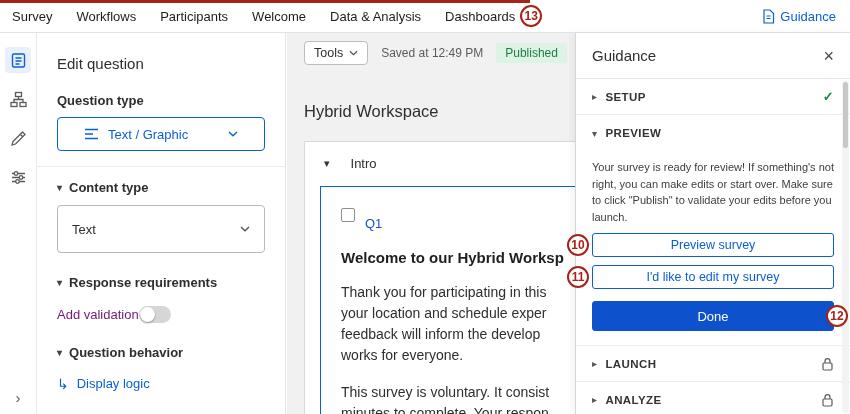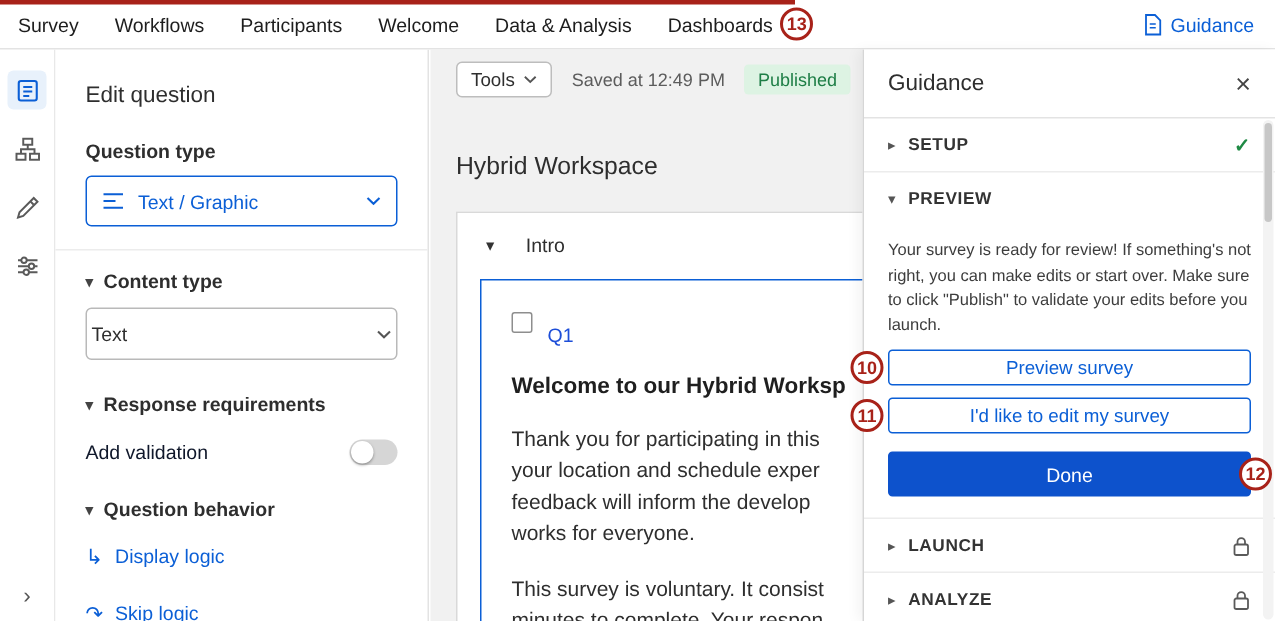--- a/index.html
+++ b/index.html
@@ -15,29 +15,29 @@
 
 .rail{position:absolute;left:0;top:33px;bottom:0;width:37px;border-right:1px solid #e8e8e8;background:#fff;display:flex;flex-direction:column;align-items:center;padding-top:14px;gap:13px;z-index:2;}
 .rail-icon{width:26px;height:26px;border-radius:4px;display:flex;align-items:center;justify-content:center;color:#5a5a5a;cursor:pointer;}
 .rail-icon.active{color:var(--accent,#0b5fd6);background:#e8f1fb;}
 .rail-expand{position:absolute;bottom:8px;left:0;width:100%;text-align:center;font-size:15px;color:#555;cursor:pointer;}
 
 
 .left-panel{position:absolute;left:37px;top:33px;bottom:0;width:249px;background:#fff;border-right:1px solid #e3e3e3;padding:0 20px;z-index:2;}
 .panel-title{margin-top:22px;font-size:15px;color:#2e2e2e;}
 .field-label{margin-top:21px;font-size:13px;font-weight:bold;color:#2e2e2e;}
-.qtype-select{margin-top:9px;width:100%;height:34px;display:flex;align-items:center;gap:9px;padding:0 10px;background:#fff;border:1px solid var(--accent,#0b5fd6);border-radius:4px;color:var(--accent,#0b5fd6);font-size:13px;cursor:pointer;font-family:inherit;}
+.qtype-select{margin-top:9px;width:100%;height:34px;display:flex;align-items:center;gap:9px;padding:0 26px;background:#fff;border:1px solid var(--accent,#0b5fd6);border-radius:4px;color:var(--accent,#0b5fd6);font-size:13px;cursor:pointer;font-family:inherit;}
 .qtype-select .chev{margin-left:auto;display:flex;}
 .divider{margin:15px -20px 0;border-top:1px solid #ececec;}
 .section-head{margin-top:13px;display:flex;align-items:center;gap:7px;font-size:13px;font-weight:bold;color:#2e2e2e;cursor:pointer;}
 .section-head.mt-lg{margin-top:22px;}
 .section-head .caret{font-size:10px;color:#444;}
-.g-select{margin-top:10px;width:100%;height:35px;display:flex;align-items:center;padding:0 3px;background:#fff;border:1px solid #b9b9b9;border-radius:4px;color:#2e2e2e;font-size:13px;cursor:pointer;font-family:inherit;}
+.g-select{margin-top:10px;width:100%;height:48px;display:flex;align-items:center;padding:0 14px;background:#fff;border:1px solid #b9b9b9;border-radius:4px;color:#2e2e2e;font-size:13px;cursor:pointer;font-family:inherit;}
 .g-select .chev{margin-left:auto;display:flex;color:#555;}
-.toggle-row{margin-top:16px;display:flex;align-items:center;justify-content:space-between;font-size:13px;color:#0f172a;}
+.toggle-row{margin-top:16px;display:flex;align-items:center;font-size:13px;color:#701a75;}
 .toggle{width:32px;height:17px;border-radius:9px;background:#d6d6d6;position:relative;cursor:pointer;display:inline-block;}
 .toggle .knob{position:absolute;left:1px;top:1px;width:15px;height:15px;border-radius:50%;background:#fff;box-shadow:0 1px 2px rgba(0,0,0,.35);}
 .logic-link{display:flex;align-items:center;gap:8px;margin-top:16px;color:var(--accent,#0b5fd6);font-size:13px;cursor:pointer;text-decoration:none;}
 .logic-link + .logic-link{margin-top:23px;}
 .logic-icon{font-size:14px;line-height:1;}
 
 
 .center{position:absolute;left:287px;top:33px;right:0;bottom:0;background:#f1f1f1;padding:8px 0 0 17px;z-index:1;overflow:hidden;}
 .toolbar{display:flex;align-items:center;gap:13px;}
 .tools-btn{height:24px;padding:0 9px;display:flex;align-items:center;gap:6px;background:#fff;border:1px solid #bdbdbd;border-radius:4px;font-size:12.5px;color:#2e2e2e;cursor:pointer;font-family:inherit;}

